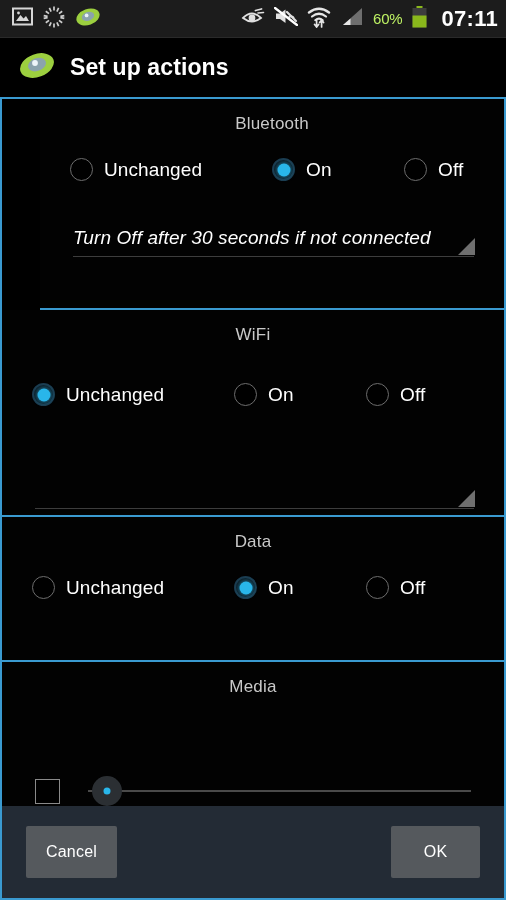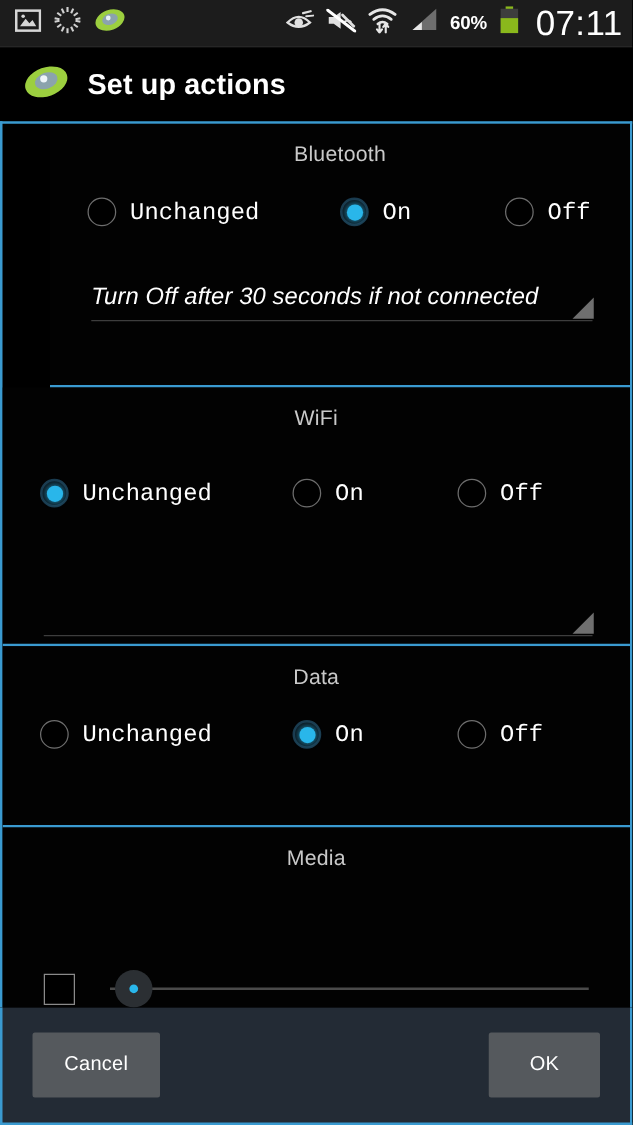--- a/index.html
+++ b/index.html
@@ -30,31 +30,30 @@
     padding: 0 8px 0 12px;
     flex: 0 0 38px;
     border-bottom: 1px solid #2a2a2a;
   }
   .sb-left { display: flex; align-items: center; gap: 10px; }
   .sb-right { display: flex; align-items: center; gap: 9px; margin-left: auto; }
 
   .sb-icon { display: block; }
 
   .battery-pct {
-    color: #ffffff;
+    color: #bef264;
     font-size: 15px;
     letter-spacing: -0.2px;
-    font-weight: bold;
   }
   .clock {
     color: #ffffff;
-    font-size: 28px;
+    font-size: 22px;
     letter-spacing: 0.3px;
     margin-left: 4px;
-    font-weight: 400;
+    font-weight: 700;
   }
 
   
   .titlebar {
     height: 59px;
     flex: 0 0 59px;
     background: #000000;
     display: flex;
     align-items: center;
     padding-left: 18px;
@@ -96,21 +95,20 @@
     padding-top: 15px;
     letter-spacing: 0.2px;
   }
 
   
   .radio-row {
     display: flex;
     align-items: center;
     padding: 0 0 0 30px;
     margin-top: 24px;
-    font-family: Liberation Mono, monospace;
   }
   .radio-opt {
     display: flex;
     align-items: center;
     gap: 11px;
   }
   .radio-opt.o1 { width: 202px; }
   .radio-opt.o2 { width: 132px; }
   .radio-opt.o3 { width: auto; }
 
@@ -228,21 +226,21 @@
     justify-content: space-between;
     padding: 0 24px;
   }
   .btn {
     background: #55595d;
     color: #ffffff;
     font-size: 16px;
     border: none;
     border-radius: 2px;
     padding: 0;
-    width: 102px;
+    width: 91px;
     height: 52px;
     font-family: "Liberation Sans", sans-serif;
     letter-spacing: 0.2px;
     cursor: pointer;
   }
   .btn.ok { width: 89px; }
 </style>
 </head>
 <body>
 

